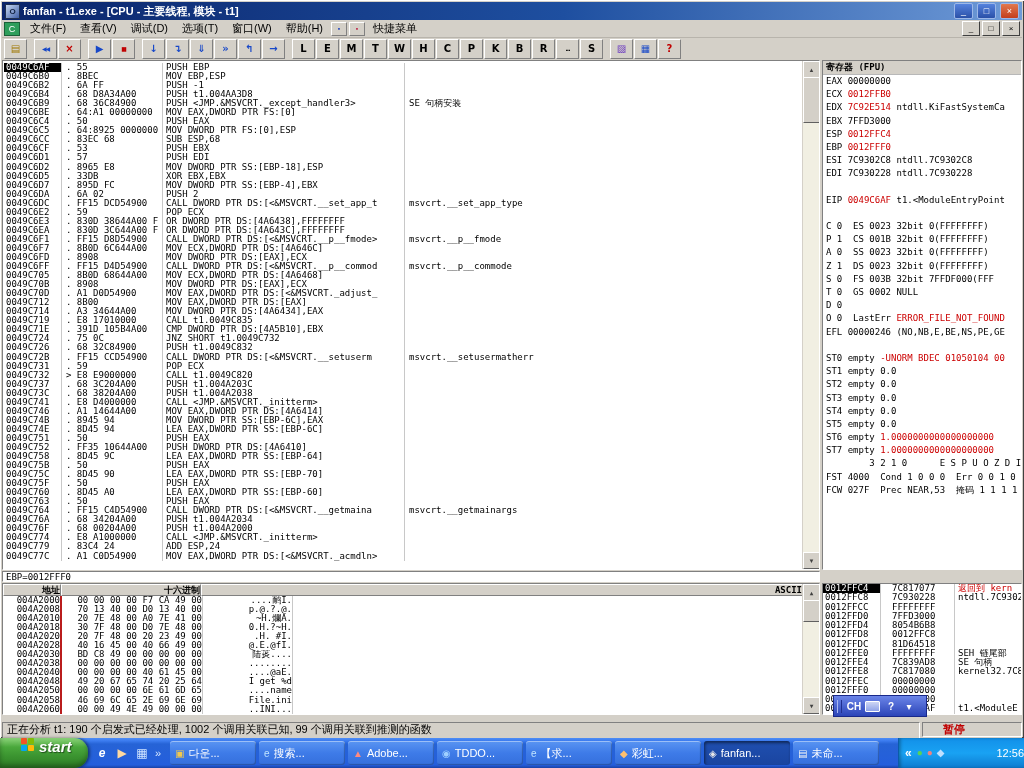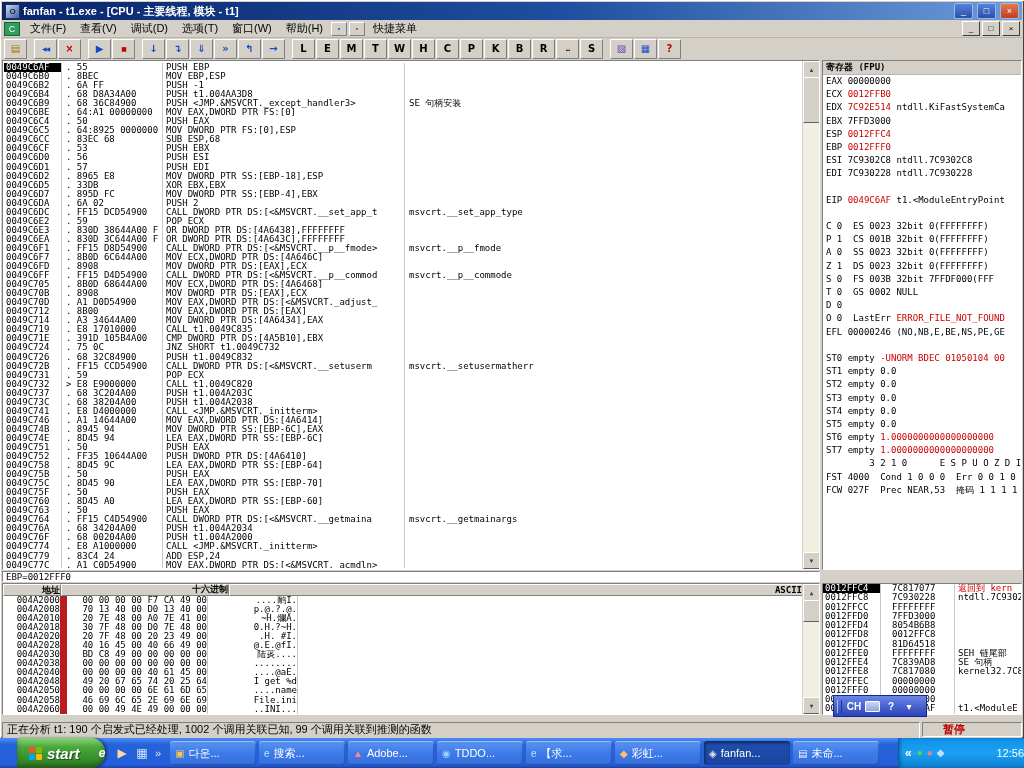--- a/index.html
+++ b/index.html
@@ -54,22 +54,22 @@
     border-color:#808080 #fff #fff #808080;font-size:9px;line-height:10px;padding-left:3px;box-sizing:border-box;}
   #regs{left:822px;top:60px;width:200px;height:510px;overflow:hidden;}
   .regs-title{height:13px;line-height:13px;background:#D4D0C8;border-bottom:1px solid #B8B8B8;font-size:9px;
     font-weight:bold;padding-left:3px;}
   .reg-line{height:13.2px;line-height:13.2px;font-size:9px;white-space:pre;padding-left:3px;overflow:hidden;}
   .red{color:#CC0000;}
   #dump{left:2px;top:583px;width:818px;height:132px;overflow:hidden;text-align:right;}
   #dump-head{display:flex;height:12px;width:calc(100% - 16px);}
   .dh{background:#D4D0C8;border:1px solid;border-color:#fff #808080 #808080 #fff;font-size:9px;line-height:10px;
     padding-left:3px;box-sizing:border-box;font-weight:bold;}
-  .dh-addr{width:58px;}.dh-hex{width:168px;font-family:Liberation Mono, monospace;}.dh-ascii{flex:1;}
-  .d-addr{width:55px;padding-left:2px;border-right:7px solid #b91c1c;overflow:hidden;}
+  .dh-addr{width:58px;}.dh-hex{width:140px;}.dh-ascii{flex:1;}
+  .d-addr{width:55px;padding-left:2px;border-right:2px solid #b91c1c;overflow:hidden;}
   .d-hex{width:137px;padding-left:3px;border-right:1px solid #C8C8C8;overflow:hidden;}
   .d-ascii{width:86px;padding-left:3px;border-right:1px solid #C8C8C8;overflow:hidden;}
   .d-rest{flex:1;}
   #stack{left:822px;top:583px;width:200px;height:132px;overflow:hidden;}
   .srow{display:flex;height:9.28px;line-height:9.3px;font-family:"DejaVu Sans Mono","Liberation Mono",monospace;
     font-size:9px;white-space:pre;}
   .s-addr{width:55px;padding-left:2px;border-right:1px solid #C8C8C8;overflow:hidden;}
   .s-val{width:62px;padding-left:3px;border-right:1px solid #C8C8C8;overflow:hidden;margin-left:8px;}
   .s-comm{flex:1;padding-left:3px;overflow:hidden;}
   
@@ -83,22 +83,22 @@
   .langbar{position:absolute;left:833px;top:695px;width:92px;height:20px;z-index:10;
     background:linear-gradient(#6B85E8,#2B44B8);border:1px solid #18288A;display:flex;align-items:center;color:#fff;}
   .lb-grip{width:3px;height:13px;border-left:1px solid #A8B6F2;border-right:1px solid #202F90;margin:0 3px;}
   .lb-item{width:18px;text-align:center;font-size:10px;font-weight:bold;}
   .lb-kbd{width:13px;height:9px;border:1px solid #fff;border-radius:1px;background:linear-gradient(#CDD6F4,#8FA3E8);margin:0 2px;}
   
   .taskbar{position:absolute;left:0;top:738px;width:1024px;height:30px;z-index:20;
     background:linear-gradient(#4E8DF5 0%,#3C7CF0 9%,#2663D6 20%,#245EDC 90%,#1941A5 100%);}
   .start{position:absolute;left:0;top:0;height:30px;width:88px;border-radius:0 14px 14px 0;
     background:linear-gradient(#8CD47A,#4AA83C 30%,#3B9430 60%,#2E7D24);color:#fff;
-    font-size:15px;font-weight:bold;font-style:italic;display:flex;align-items:center;gap:5px;padding-left:12px;
-    box-sizing:border-box;box-shadow:inset 0 -3px 5px rgba(0,0,0,.3),2px 0 3px rgba(0,0,0,.45);text-shadow:1px 1px 1px rgba(0,0,0,.5);margin-left:17px;}
+    font-size:15px;font-weight:bold;font-style:italic;display:flex;gap:5px;padding-left:21px;
+    box-sizing:border-box;box-shadow:inset 0 -3px 5px rgba(0,0,0,.3),2px 0 3px rgba(0,0,0,.45);text-shadow:1px 1px 1px rgba(0,0,0,.5);}
   .winflag{display:grid;grid-template-columns:6px 6px;grid-template-rows:6px 6px;gap:1px;}
   .wf{width:6px;height:6px;border-radius:1px;}
   .qlaunch{position:absolute;left:94px;top:0;height:30px;display:flex;align-items:center;gap:4px;color:#fff;}
   .ql-icon{width:16px;height:16px;display:flex;align-items:center;justify-content:center;font-size:12px;font-weight:bold;font-style:italic;}
   .ql-more{font-size:11px;color:#D8E8FF;margin-left:1px;}
   .taskbuttons{position:absolute;left:170px;top:2px;right:130px;height:26px;display:flex;gap:3px;overflow:hidden;}
   .tkbtn{flex:0 0 86px;height:24px;margin-top:1px;border-radius:3px;color:#fff;font-size:11px;display:flex;
     align-items:center;gap:4px;padding:0 5px;box-sizing:border-box;overflow:hidden;white-space:nowrap;
     background:linear-gradient(#5A95F2,#3E7BE8 50%,#356FDC);
     box-shadow:inset 0 1px 0 rgba(255,255,255,.4),inset -1px -1px 1px rgba(0,0,0,.25);}
@@ -241,21 +241,20 @@
           <div class="drow"><span class="c-addr sel">0049C6AF</span><span class="c-bytes">. 55</span><span class="c-instr">PUSH EBP</span><span class="c-comm"></span></div>
           <div class="drow"><span class="c-addr">0049C6B0</span><span class="c-bytes">. 8BEC</span><span class="c-instr">MOV EBP,ESP</span><span class="c-comm"></span></div>
           <div class="drow"><span class="c-addr">0049C6B2</span><span class="c-bytes">. 6A FF</span><span class="c-instr">PUSH -1</span><span class="c-comm"></span></div>
           <div class="drow"><span class="c-addr">0049C6B4</span><span class="c-bytes">. 68 D8A34A00</span><span class="c-instr">PUSH t1.004AA3D8</span><span class="c-comm"></span></div>
           <div class="drow"><span class="c-addr">0049C6B9</span><span class="c-bytes">. 68 36C84900</span><span class="c-instr">PUSH &lt;JMP.&amp;MSVCRT._except_handler3&gt;</span><span class="c-comm">SE 句柄安装</span></div>
           <div class="drow"><span class="c-addr">0049C6BE</span><span class="c-bytes">. 64:A1 00000000</span><span class="c-instr">MOV EAX,DWORD PTR FS:[0]</span><span class="c-comm"></span></div>
           <div class="drow"><span class="c-addr">0049C6C4</span><span class="c-bytes">. 50</span><span class="c-instr">PUSH EAX</span><span class="c-comm"></span></div>
           <div class="drow"><span class="c-addr">0049C6C5</span><span class="c-bytes">. 64:8925 0000000</span><span class="c-instr">MOV DWORD PTR FS:[0],ESP</span><span class="c-comm"></span></div>
           <div class="drow"><span class="c-addr">0049C6CC</span><span class="c-bytes">. 83EC 68</span><span class="c-instr">SUB ESP,68</span><span class="c-comm"></span></div>
           <div class="drow"><span class="c-addr">0049C6CF</span><span class="c-bytes">. 53</span><span class="c-instr">PUSH EBX</span><span class="c-comm"></span></div>
-          <div class="drow"><span class="c-addr">0049C6D0</span><span class="c-bytes">. 56</span><span class="c-instr">PUSH ESI</span><span class="c-comm"></span></div>
           <div class="drow"><span class="c-addr">0049C6D1</span><span class="c-bytes">. 57</span><span class="c-instr">PUSH EDI</span><span class="c-comm"></span></div>
           <div class="drow"><span class="c-addr">0049C6D2</span><span class="c-bytes">. 8965 E8</span><span class="c-instr">MOV DWORD PTR SS:[EBP-18],ESP</span><span class="c-comm"></span></div>
           <div class="drow"><span class="c-addr">0049C6D5</span><span class="c-bytes">. 33DB</span><span class="c-instr">XOR EBX,EBX</span><span class="c-comm"></span></div>
           <div class="drow"><span class="c-addr">0049C6D7</span><span class="c-bytes">. 895D FC</span><span class="c-instr">MOV DWORD PTR SS:[EBP-4],EBX</span><span class="c-comm"></span></div>
           <div class="drow"><span class="c-addr">0049C6DA</span><span class="c-bytes">. 6A 02</span><span class="c-instr">PUSH 2</span><span class="c-comm"></span></div>
           <div class="drow"><span class="c-addr">0049C6DC</span><span class="c-bytes">. FF15 DCD54900</span><span class="c-instr">CALL DWORD PTR DS:[&lt;&amp;MSVCRT.__set_app_t</span><span class="c-comm">msvcrt.__set_app_type</span></div>
           <div class="drow"><span class="c-addr">0049C6E2</span><span class="c-bytes">. 59</span><span class="c-instr">POP ECX</span><span class="c-comm"></span></div>
           <div class="drow"><span class="c-addr">0049C6E3</span><span class="c-bytes">. 830D 38644A00 F</span><span class="c-instr">OR DWORD PTR DS:[4A6438],FFFFFFFF</span><span class="c-comm"></span></div>
           <div class="drow"><span class="c-addr">0049C6EA</span><span class="c-bytes">. 830D 3C644A00 F</span><span class="c-instr">OR DWORD PTR DS:[4A643C],FFFFFFFF</span><span class="c-comm"></span></div>
           <div class="drow"><span class="c-addr">0049C6F1</span><span class="c-bytes">. FF15 D8D54900</span><span class="c-instr">CALL DWORD PTR DS:[&lt;&amp;MSVCRT.__p__fmode&gt;</span><span class="c-comm">msvcrt.__p__fmode</span></div>

